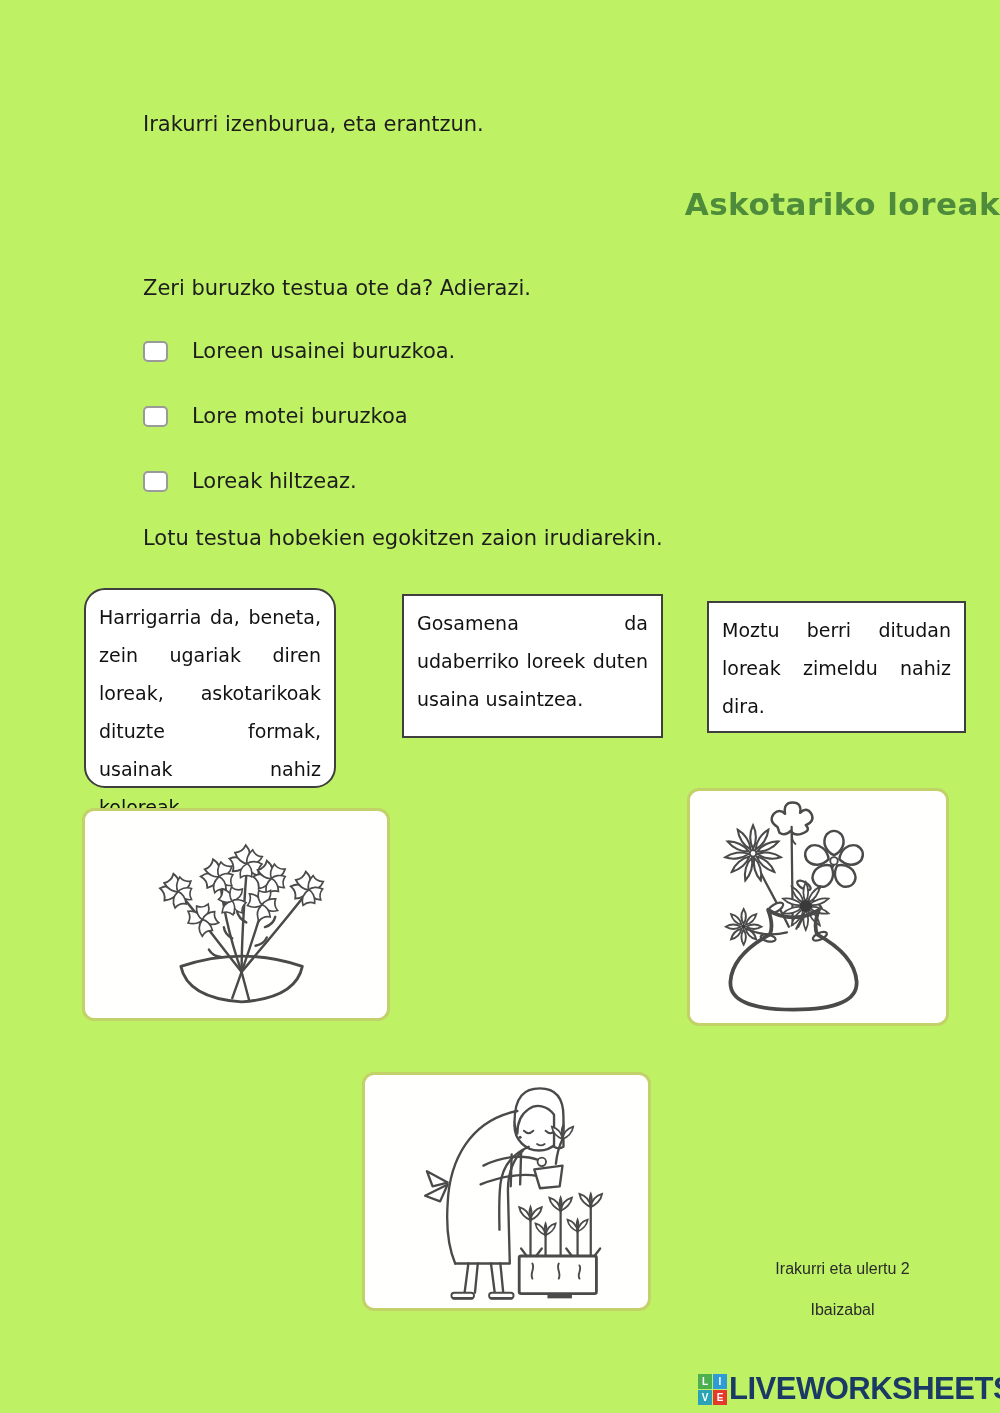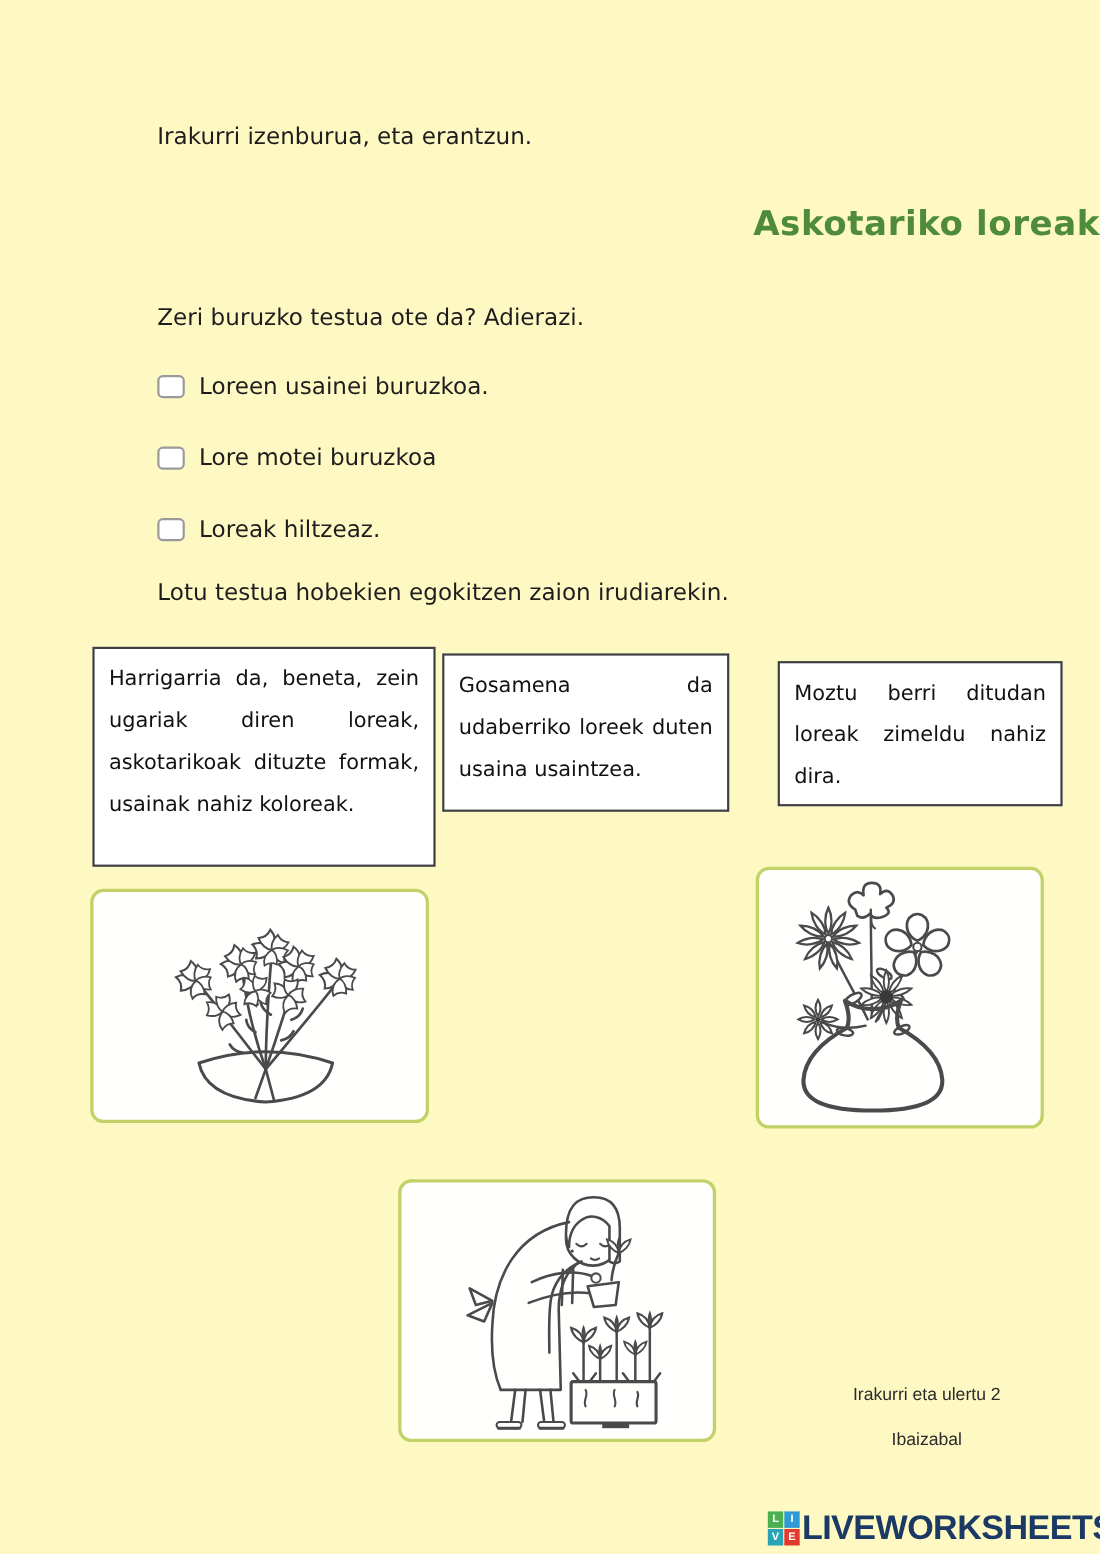--- a/index.html
+++ b/index.html
@@ -1,32 +1,32 @@
 <!DOCTYPE html>
 <html><head>
 <meta charset="utf-8">
 <style>
   html,body{margin:0;padding:0;background:#fff;}
-  .page{position:relative;width:1000px;height:1413px;background:#fef9c3;overflow:hidden;
+  .page{position:relative;width:1000px;height:1413px;background:#bef264;overflow:hidden;
         font-family:"DejaVu Sans","Liberation Sans",sans-serif;color:#1d1d1d;}
   .abs{position:absolute;}
   .instr{left:143px;top:112px;font-size:21px;}
   .title{left:0;top:186px;width:100%;text-align:right;margin:0;
          font-size:31px;font-weight:bold;color:#4e8c3c;letter-spacing:.5px;}
   .heading{left:143px;font-size:21px;font-weight:normal;}
   .q-heading{top:276px;}
   .m-heading{top:526px;}
-  .opt{left:143px;display:flex;align-items:center;gap:13px;font-size:21px;height:30px;}
+  .opt{left:143px;display:flex;align-items:center;gap:24px;font-size:21px;height:30px;}
   .opt1{top:336px;} .opt2{top:401px;} .opt3{top:466px;}
   .cb{width:21px;height:17px;border:2px solid #9a9a9a;border-radius:5px;background:#fff;
       display:inline-block;flex:0 0 auto;}
   .tcard{border:2px solid #3f3f3f;background:#fff;box-sizing:border-box;
          padding:8px 13px;font-size:19px;line-height:38px;text-align:justify;color:#111;}
   .tcard p{margin:0;}
-  .tcard1{left:84px;top:588px;width:312px;height:200px;}
+  .tcard1{left:84px;top:588px;width:252px;height:200px;border-radius:21px;}
   .tcard2{left:402px;top:594px;width:261px;height:144px;}
   .tcard3{left:707px;top:601px;width:259px;height:132px;}
   .icard{border:3px solid #c3d169;border-radius:12px;background:#fffffe;box-sizing:border-box;
          display:flex;align-items:center;justify-content:center;padding:4px;}
   .icard1{left:82px;top:808px;width:308px;height:213px;}
   .icard2{left:687px;top:788px;width:262px;height:238px;}
   .icard3{left:362px;top:1072px;width:289px;height:239px;}
   .icard svg{width:100%;height:100%;}
   .footer-line{left:700px;width:285px;text-align:center;font-size:16px;color:#2b2b2b;
                font-family:"Liberation Sans",sans-serif;}

